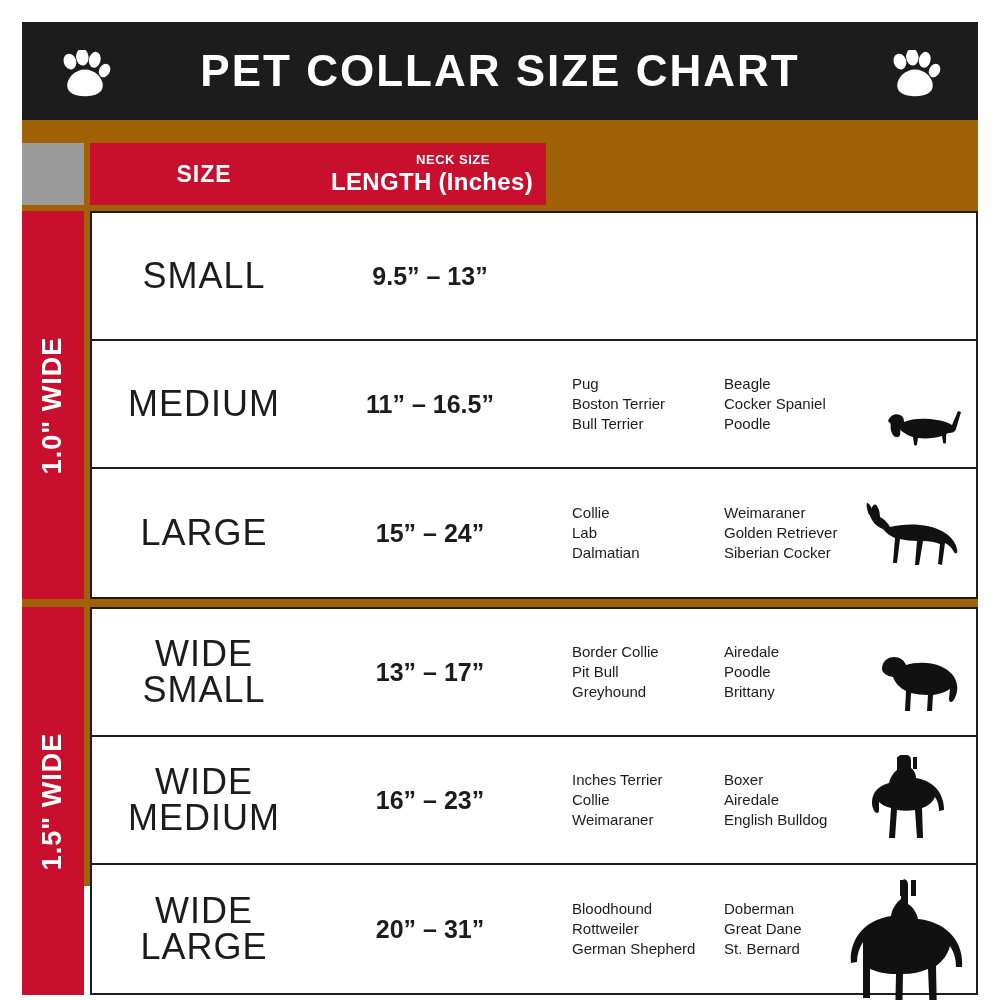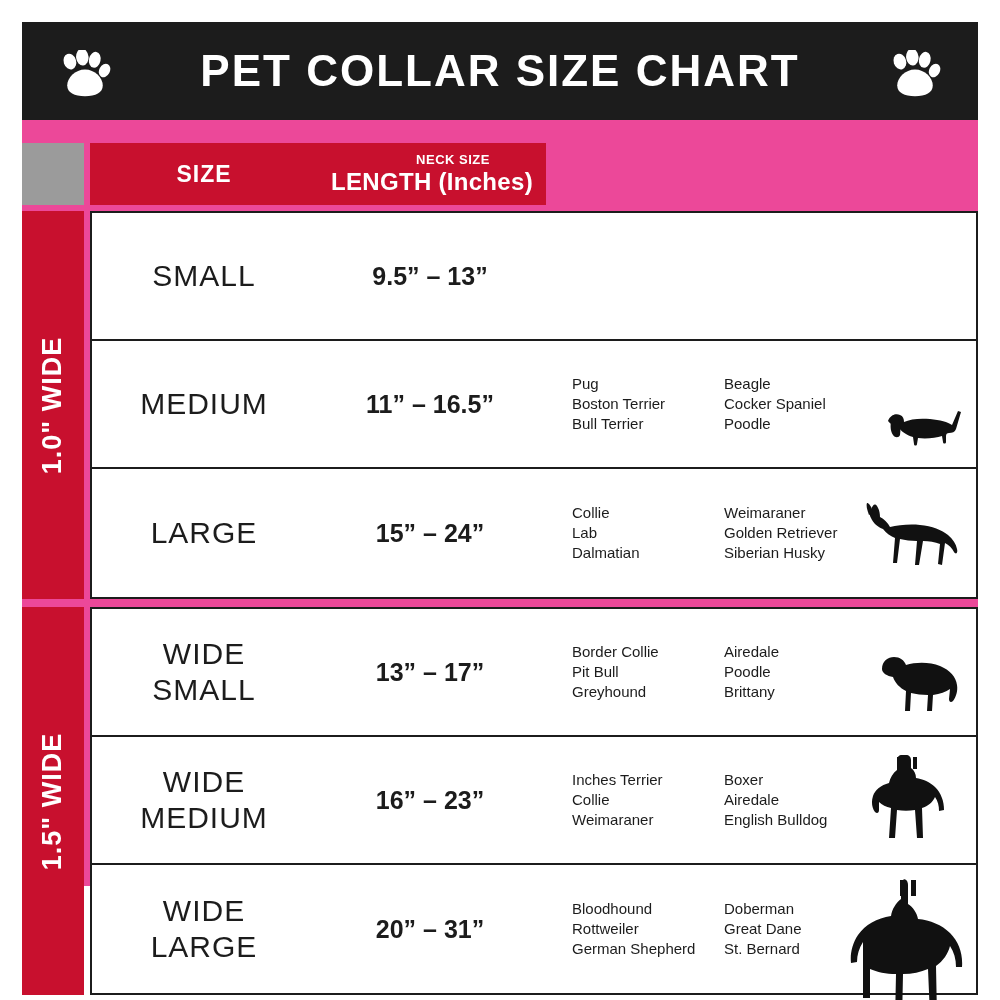--- a/index.html
+++ b/index.html
@@ -20,21 +20,21 @@
     height: 1000px;
     background: #ffffff;
     box-sizing: border-box;
     padding: 22px 22px 22px 22px;
   }
 
   .frame {
     width: 956px;
     height: 864px;
     border: 0;
-    background: #ec4899;
+    background: #a16207;
     position: relative;
     box-sizing: border-box;
   }
 
   
   .header {
     height: 98px;
     background: #1c1c1c;
     display: flex;
     align-items: center;
@@ -133,21 +133,21 @@
     box-sizing: border-box;
   }
   .row:last-child { border-bottom: 0; }
 
   .c-size {
     width: 224px;
     display: flex;
     flex-direction: column;
     align-items: center;
     justify-content: center;
-    font-size: 30px;
+    font-size: 36px;
     letter-spacing: 1px;
     color: #1c1c1c;
     text-align: center;
     line-height: 36px;
     box-sizing: border-box;
   }
   .c-len {
     width: 228px;
     display: flex;
     align-items: center;
@@ -263,21 +263,21 @@
           <div class="c-len">15” – 24”</div>
           <div class="c-breeds">
             <div class="breed-col first">
               <div>Collie</div>
               <div>Lab</div>
               <div>Dalmatian</div>
             </div>
             <div class="breed-col">
               <div>Weimaraner</div>
               <div>Golden Retriever</div>
-              <div>Siberian Husky</div>
+              <div>Siberian Cocker</div>
             </div>
             <svg class="silhouette" width="105" height="96" viewBox="0 0 105 96">
               <path d="M8 12c1-6 4-8 6-5 2 3 3 7 3 11 4 2 8 6 10 10 8-2 20-3 30-2 12 1 22 5 28 10 5 4 8 9 9 14 1 4-1 6-3 3-2-4-5-7-9-9l-3 22-4-1 2-20c-5-2-11-3-17-3l-4 24h-4l2-24c-6 0-12-1-17-2l-3 24h-4l2-25c-5-2-9-5-12-9-5-2-10-6-12-11-2-4-2-8 0-7z" fill="#111"></path>
               <path d="M4 4c2 0 5 4 6 10l-4 2c-2-5-3-10-2-12z" fill="#111"></path>
             </svg>
           </div>
         </div>
 
       </div>
     </div>

